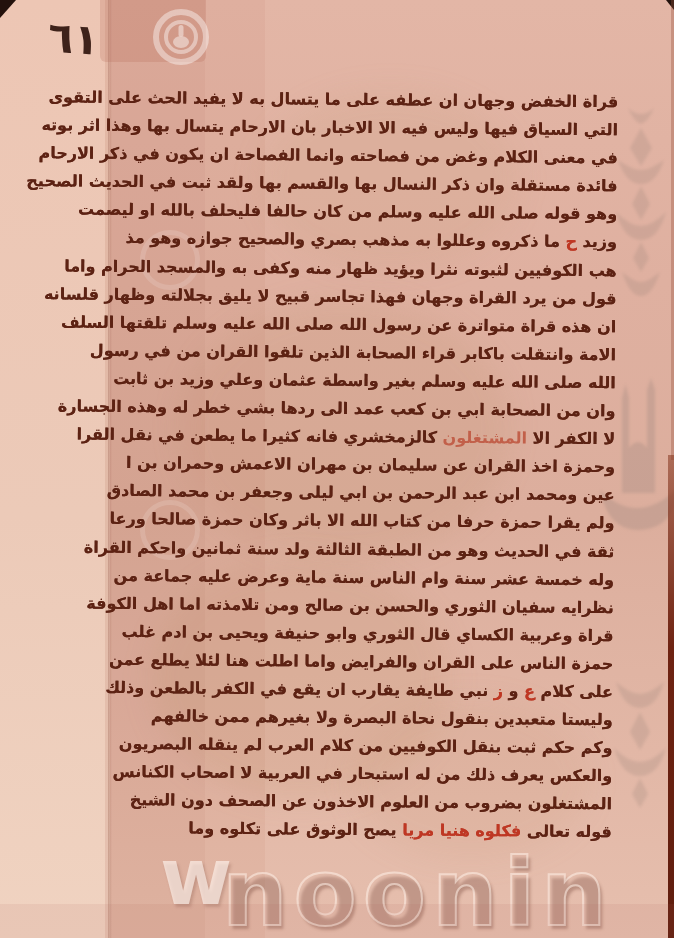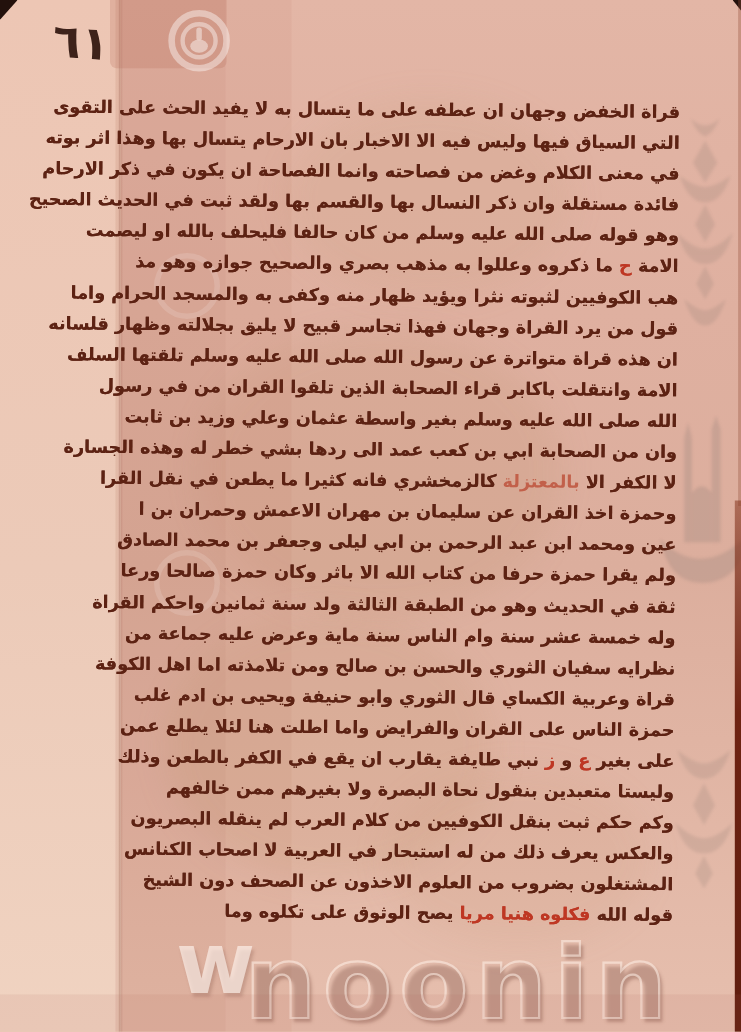--- a/index.html
+++ b/index.html
@@ -129,35 +129,35 @@
 <div class="bottom-band"></div>
 
 <div class="page-num">٦١</div>
 
 <div class="text-block">
     <div class="line"><span>قراة الخفض وجهان ان عطفه على ما يتسال به لا يفيد الحث على التقوى</span></div>
     <div class="line"><span>التي السياق فيها وليس فيه الا الاخبار بان الارحام يتسال بها وهذا اثر بوته</span></div>
     <div class="line"><span>في معنى الكلام وغض من فصاحته وانما الفصاحة ان يكون في ذكر الارحام</span></div>
     <div class="line"><span>فائدة مستقلة وان ذكر النسال بها والقسم بها ولقد ثبت في الحديث الصحيح</span></div>
     <div class="line"><span>وهو قوله صلى الله عليه وسلم من كان حالفا فليحلف بالله او ليصمت</span></div>
-    <div class="line"><span>الامة </span><span class="red">ح</span><span> ما ذكروه وعللوا به مذهب بصري والصحيح جوازه وهو مذ</span></div>
+    <div class="line"><span>وزيد </span><span class="red">ح</span><span> ما ذكروه وعللوا به مذهب بصري والصحيح جوازه وهو مذ</span></div>
     <div class="line"><span>هب الكوفيين لثبوته نثرا ويؤيد ظهار منه وكفى به والمسجد الحرام واما</span></div>
     <div class="line"><span>قول من يرد القراة وجهان فهذا تجاسر قبيح لا يليق بجلالته وظهار قلسانه</span></div>
     <div class="line"><span>ان هذه قراة متواترة عن رسول الله صلى الله عليه وسلم تلقتها السلف</span></div>
     <div class="line"><span>الامة وانتقلت باكابر قراء الصحابة الذين تلقوا القران من في رسول</span></div>
     <div class="line"><span>الله صلى الله عليه وسلم بغير واسطة عثمان وعلي وزيد بن ثابت</span></div>
     <div class="line"><span>وان من الصحابة ابي بن كعب عمد الى ردها بشي خطر له وهذه الجسارة</span></div>
-    <div class="line"><span>لا الكفر الا </span><span class="faded">بالمعتزلة</span><span> كالزمخشري فانه كثيرا ما يطعن في نقل القرا</span></div>
+    <div class="line"><span>لا الكفر الا </span><span class="faded">المشتغلون</span><span> كالزمخشري فانه كثيرا ما يطعن في نقل القرا</span></div>
     <div class="line"><span>وحمزة اخذ القران عن سليمان بن مهران الاعمش وحمران بن ا</span></div>
     <div class="line"><span>عين ومحمد ابن عبد الرحمن بن ابي ليلى وجعفر بن محمد الصادق</span></div>
     <div class="line"><span>ولم يقرا حمزة حرفا من كتاب الله الا باثر وكان حمزة صالحا ورعا</span></div>
     <div class="line"><span>ثقة في الحديث وهو من الطبقة الثالثة ولد سنة ثمانين واحكم القراة</span></div>
     <div class="line"><span>وله خمسة عشر سنة وام الناس سنة ماية وعرض عليه جماعة من</span></div>
     <div class="line"><span>نظرايه سفيان الثوري والحسن بن صالح ومن تلامذته اما اهل الكوفة</span></div>
     <div class="line"><span>قراة وعربية الكساي قال الثوري وابو حنيفة ويحيى بن ادم غلب</span></div>
     <div class="line"><span>حمزة الناس على القران والفرايض واما اطلت هنا لئلا يطلع عمن</span></div>
-    <div class="line"><span>على بغير </span><span class="red">ع</span><span> و </span><span class="red">ز</span><span> نبي طايفة يقارب ان يقع في الكفر بالطعن وذلك</span></div>
+    <div class="line"><span>على كلام </span><span class="red">ع</span><span> و </span><span class="red">ز</span><span> نبي طايفة يقارب ان يقع في الكفر بالطعن وذلك</span></div>
     <div class="line"><span>وليستا متعبدين بنقول نحاة البصرة ولا بغيرهم ممن خالفهم</span></div>
     <div class="line"><span>وكم حكم ثبت بنقل الكوفيين من كلام العرب لم ينقله البصريون</span></div>
     <div class="line"><span>والعكس يعرف ذلك من له استبحار في العربية لا اصحاب الكنانس</span></div>
     <div class="line"><span>المشتغلون بضروب من العلوم الاخذون عن الصحف دون الشيخ</span></div>
-    <div class="line"><span>قوله الله </span><span class="red">فكلوه هنيا مريا</span><span> يصح الوثوق على تكلوه وما</span></div>
+    <div class="line"><span>قوله تعالى </span><span class="red">فكلوه هنيا مريا</span><span> يصح الوثوق على تكلوه وما</span></div>
   </div>
 
 </body></html>

